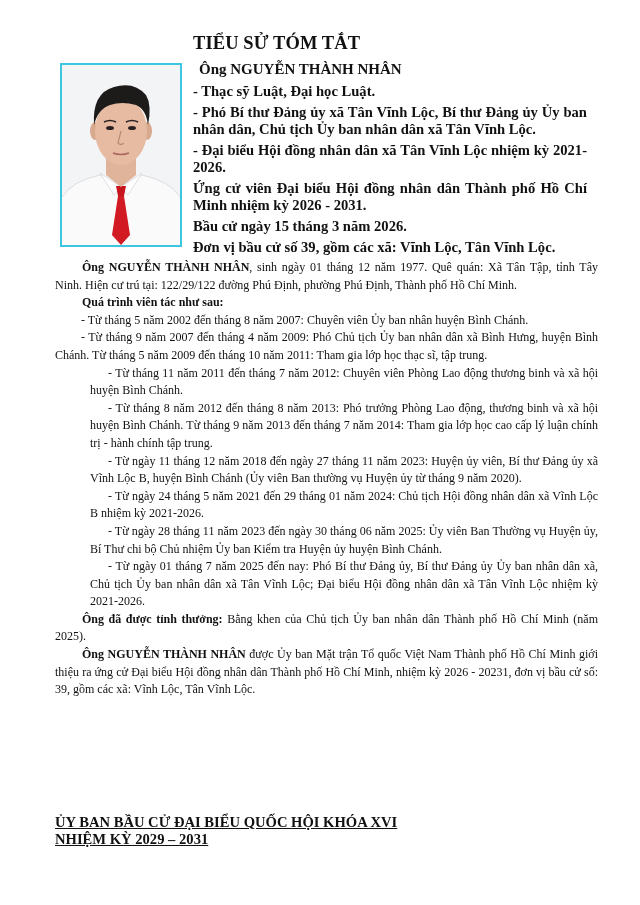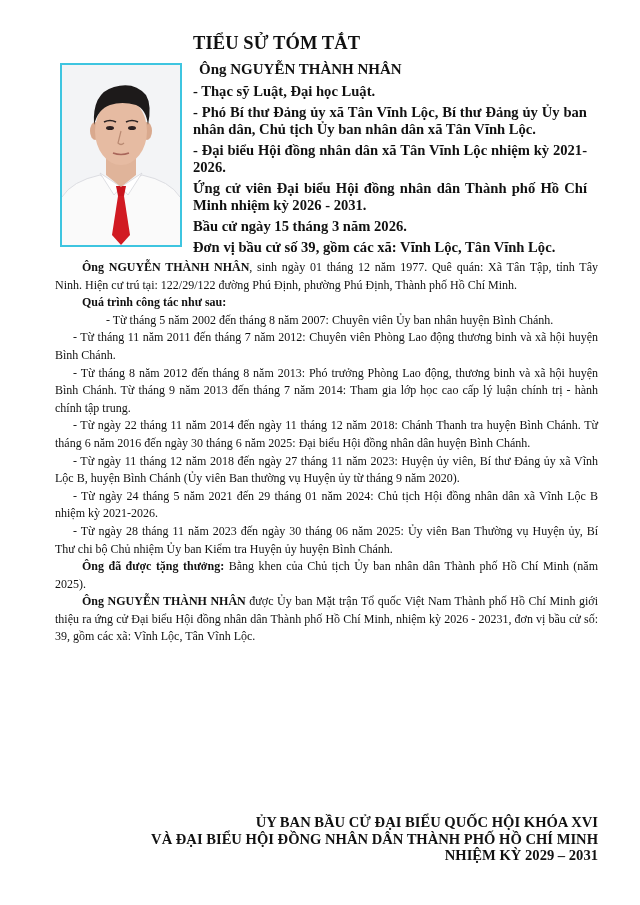--- a/index.html
+++ b/index.html
@@ -62,32 +62,33 @@
       top: 259px;
       width: 543px;
       font-size: 12px;
       line-height: 17.6px;
     }
     .para {
       margin: 0;
       text-indent: 27px;
       text-align: justify;
     }
-    .para.dash { text-indent: 26px; margin-left: 25px; }
-    .para.dash-small { text-indent: 18px; }
+    .para.dash { text-indent: 26px; }
+    .para.dash-small { text-indent: 18px; margin-left: 35px; }
     .b { font-weight: bold; }
     .footer-block {
       position: absolute;
       left: 55px;
       top: 814px;
       width: 543px;
-      text-align: right;
+      text-align: left;
       font-weight: bold;
       font-size: 14.6px;
       line-height: 16.5px;
+      text-decoration: underline;
     }
     .footer-block div { white-space: nowrap; }
   </style>
 </head>
 <body>
 
 <div class="page">
 
   <div class="photo-frame" title="Portrait photo of Ông Nguyễn Thành Nhân">
     <svg viewBox="0 0 118 180" xmlns="http://www.w3.org/2000/svg">
@@ -127,31 +128,31 @@
     <div class="header-line">- Thạc sỹ Luật, Đại học Luật.</div>
     <div class="header-line">- Phó Bí thư Đảng ủy xã Tân Vĩnh Lộc, Bí thư Đảng ủy Ủy ban nhân dân, Chủ tịch Ủy ban nhân dân xã Tân Vĩnh Lộc.</div>
     <div class="header-line">- Đại biểu Hội đồng nhân dân xã Tân Vĩnh Lộc nhiệm kỳ 2021-2026.</div>
     <div class="header-line">Ứng cử viên Đại biểu Hội đồng nhân dân Thành phố Hồ Chí Minh nhiệm kỳ 2026 - 2031.</div>
     <div class="header-line">Bầu cử ngày 15 tháng 3 năm 2026.</div>
     <div class="header-line">Đơn vị bầu cử số 39, gồm các xã: Vĩnh Lộc, Tân Vĩnh Lộc.</div>
   </div>
 
   <div class="body-block">
     <p class="para"><span class="b">Ông NGUYỄN THÀNH NHÂN</span><span>, sinh ngày 01 tháng 12 năm 1977. Quê quán: Xã Tân Tập, tỉnh Tây Ninh. Hiện cư trú tại: 122/29/122 đường Phú Định, phường Phú Định, Thành phố Hồ Chí Minh.</span></p>
-    <p class="para b">Quá trình công tác như sau:</p>
+    <p class="para b">Quá trình viên tác như sau:</p>
     <p class="para dash">- Từ tháng 5 năm 2002 đến tháng 8 năm 2007: Chuyên viên Ủy ban nhân huyện Bình Chánh.</p>
+    <p class="para dash">- Từ tháng 9 năm 2007 đến tháng 4 năm 2009: Phó Chủ tịch Ủy ban nhân dân xã Bình Hưng, huyện Bình Chánh. Từ tháng 5 năm 2009 đến tháng 10 năm 2011: Tham gia lớp học thạc sĩ, tập trung.</p>
     <p class="para dash-small">- Từ tháng 11 năm 2011 đến tháng 7 năm 2012: Chuyên viên Phòng Lao động thương binh và xã hội huyện Bình Chánh.</p>
     <p class="para dash-small">- Từ tháng 8 năm 2012 đến tháng 8 năm 2013: Phó trưởng Phòng Lao động, thương binh và xã hội huyện Bình Chánh. Từ tháng 9 năm 2013 đến tháng 7 năm 2014: Tham gia lớp học cao cấp lý luận chính trị - hành chính tập trung.</p>
-    <p class="para dash-small">- Từ ngày 22 tháng 11 năm 2014 đến ngày 11 tháng 12 năm 2018: Chánh Thanh tra huyện Bình Chánh. Từ tháng 6 năm 2016 đến ngày 30 tháng 6 năm 2025: Đại biểu Hội đồng nhân dân huyện Bình Chánh.</p>
     <p class="para dash-small">- Từ ngày 11 tháng 12 năm 2018 đến ngày 27 tháng 11 năm 2023: Huyện ủy viên, Bí thư Đảng ủy xã Vĩnh Lộc B, huyện Bình Chánh (Ủy viên Ban thường vụ Huyện ủy từ tháng 9 năm 2020).</p>
     <p class="para dash-small">- Từ ngày 24 tháng 5 năm 2021 đến 29 tháng 01 năm 2024: Chủ tịch Hội đồng nhân dân xã Vĩnh Lộc B nhiệm kỳ 2021-2026.</p>
     <p class="para dash-small">- Từ ngày 28 tháng 11 năm 2023 đến ngày 30 tháng 06 năm 2025: Ủy viên Ban Thường vụ Huyện ủy, Bí Thư chi bộ Chủ nhiệm Ủy ban Kiểm tra Huyện ủy huyện Bình Chánh.</p>
-    <p class="para"><span class="b">Ông đã được tặng thưởng:</span><span> Bằng khen của Chủ tịch Ủy ban nhân dân Thành phố Hồ Chí Minh (năm 2025).</span></p>
+    <p class="para dash-small">- Từ ngày 01 tháng 7 năm 2025 đến nay: Phó Bí thư Đảng ủy, Bí thư Đảng ủy Ủy ban nhân dân xã, Chủ tịch Ủy ban nhân dân xã Tân Vĩnh Lộc; Đại biểu Hội đồng nhân dân xã Tân Vĩnh Lộc nhiệm kỳ 2021-2026.</p>
+    <p class="para"><span class="b">Ông đã được tỉnh thưởng:</span><span> Bằng khen của Chủ tịch Ủy ban nhân dân Thành phố Hồ Chí Minh (năm 2025).</span></p>
     <p class="para"><span class="b">Ông NGUYỄN THÀNH NHÂN</span><span> được Ủy ban Mặt trận Tổ quốc Việt Nam Thành phố Hồ Chí Minh giới thiệu ra ứng cử Đại biểu Hội đồng nhân dân Thành phố Hồ Chí Minh, nhiệm kỳ 2026 - 20231, đơn vị bầu cử số: 39, gồm các xã: Vĩnh Lộc, Tân Vĩnh Lộc.</span></p>
   </div>
 
   <div class="footer-block">
     <div>ỦY BAN BẦU CỬ ĐẠI BIỂU QUỐC HỘI KHÓA XVI</div>
-    <div>VÀ ĐẠI BIỂU HỘI ĐỒNG NHÂN DÂN THÀNH PHỐ HỒ CHÍ MINH</div>
     <div>NHIỆM KỲ 2029 – 2031</div>
   </div>
 
 </div>
 
 </body></html>

